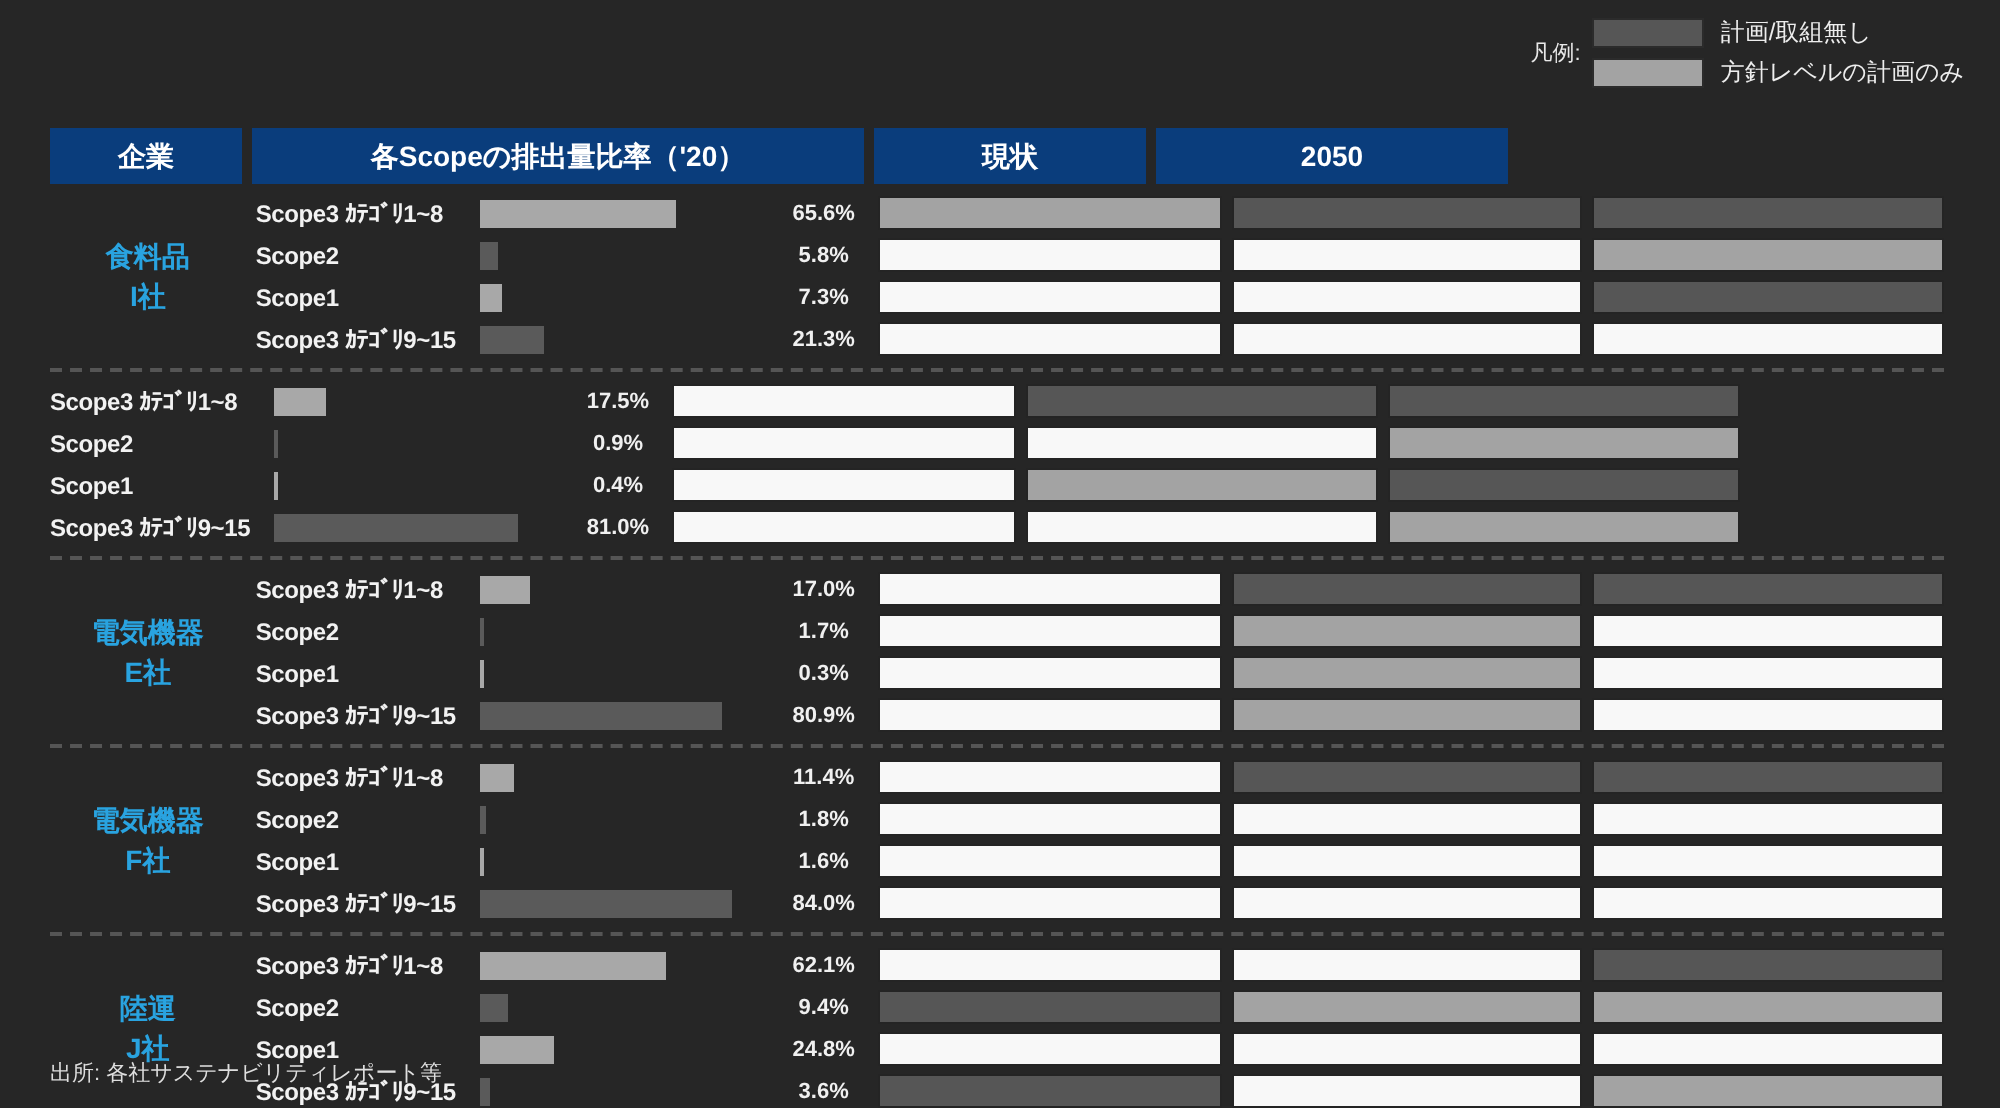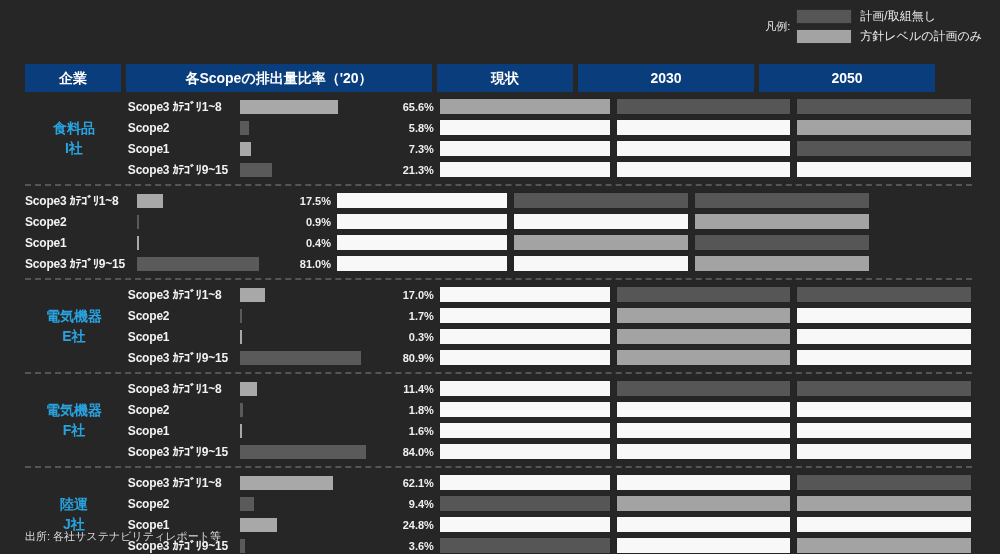--- a/index.html
+++ b/index.html
@@ -56,21 +56,21 @@
 
   .chartcol { width: 306px; display: flex; flex-direction: column; gap: 4px; }
   .chartrow { display: flex; align-items: center; height: 17px; }
   .rowlabel {
     width: 112px; color: #f2f2f2; font-size: 12px; font-weight: bold;
     white-space: nowrap; letter-spacing: -0.2px;
   }
   .barzone { width: 150px; position: relative; height: 14px; }
   .bar { height: 14px; min-width: 2px; }
   .pct {
-    width: 44px; text-align: right; color: #f0f0f0;
+    width: 44px; text-align: center; color: #f0f0f0;
     font-size: 11px; font-weight: bold;
   }
 
   .statuscol { display: flex; flex-direction: column; gap: 4px; }
   .statuscol.c-now  { width: 172px; }
   .statuscol.c-2030 { width: 176px; }
   .statuscol.c-2050 { width: 176px; }
   .statuscell { height: 17px; border: 1px solid #242424; }
 
   .source {
@@ -95,21 +95,20 @@
           <div class="legend-text">方針レベルの計画のみ</div>
         </div>
       </div>
   </div>
 
   <div class="table">
     <div class="hrow">
       <div class="hcell c-company">企業</div>
       <div class="hcell c-chart">各Scopeの排出量比率（'20）</div>
       <div class="hcell c-now">現状</div>
-      <div class="hcell c-2030">2030</div>
       <div class="hcell c-2050">2050</div>
     </div>
     <div id="groups">
         <div class="group">
           <div class="company">
             <div>食料品</div>
             <div>I社</div>
           </div>
           <div class="chartcol">
             <div class="chartrow">

